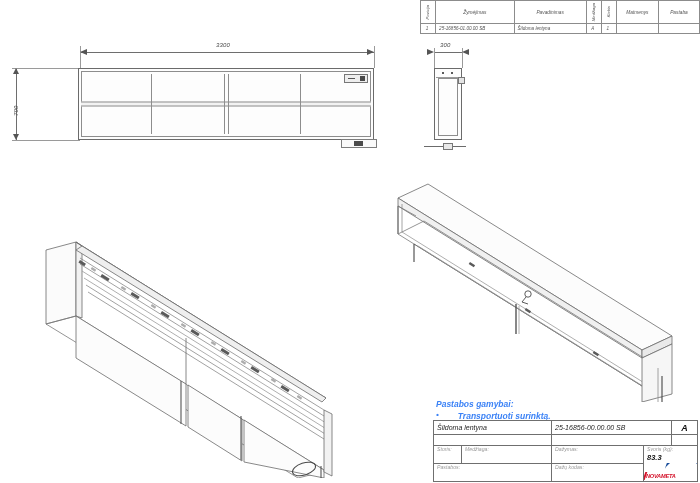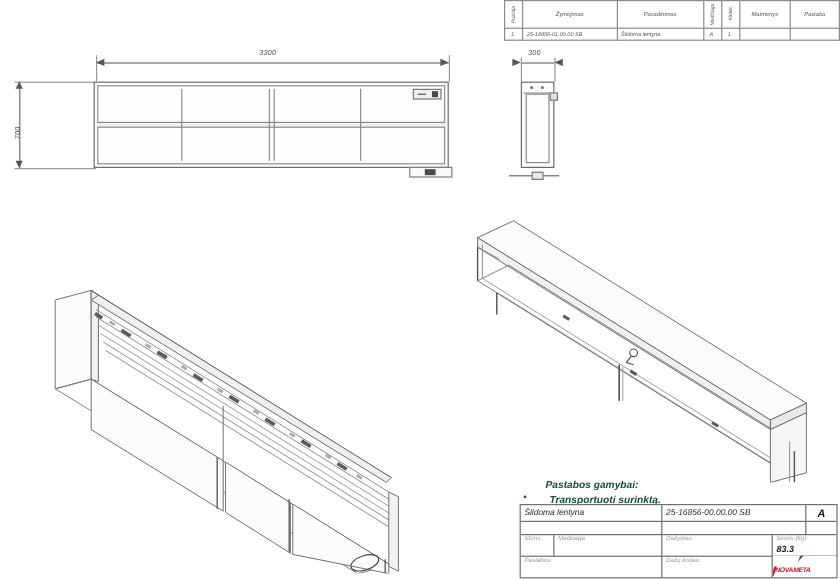--- a/index.html
+++ b/index.html
@@ -66,21 +66,21 @@
   .sideview{position:absolute;left:434px;top:68px;width:28px;height:72px;}
   .sv-out{position:absolute;inset:0;border:1px solid #6b6b6b;background:#fdfdfd;}
   .sv-in{position:absolute;left:4px;top:10px;right:4px;bottom:4px;border:1px solid #8d8d8d;}
   .sv-top{position:absolute;left:2px;right:2px;top:2px;height:7px;border-bottom:1px solid #9a9a9a;}
   .sv-dot{position:absolute;width:2px;height:2px;background:#5a5a5a;top:4px;}
   .sv-base{position:absolute;left:-10px;right:-4px;bottom:-7px;height:1px;background:#6b6b6b;}
   .sv-foot{position:absolute;left:9px;bottom:-10px;width:8px;height:5px;border:1px solid #777;background:#e9e9e9;}
   .sv-knob{position:absolute;right:-3px;top:9px;width:5px;height:5px;border:1px solid #777;background:#e4e4e4;}
 
   
-  .notes{position:absolute;left:436px;top:399px;font-weight:bold;font-style:italic;color:#14532d;text-align:center;}
+  .notes{position:absolute;left:436px;top:399px;font-weight:bold;font-style:italic;color:#3b82f6;}
   .notes .n-title{font-size:8.5px;}
   .notes .n-item{font-size:8.5px;margin-top:2px;display:flex;gap:3px;}
   .notes .n-bullet{font-size:8px;line-height:1;}
   .notes .n-text{margin-left:16px;}
 
   
   .titleblock{
     position:absolute;left:433px;top:420px;width:263px;height:60px;
     border:0.8px solid #6f6f6f;background:#fff;font-size:5.6px;
   }

